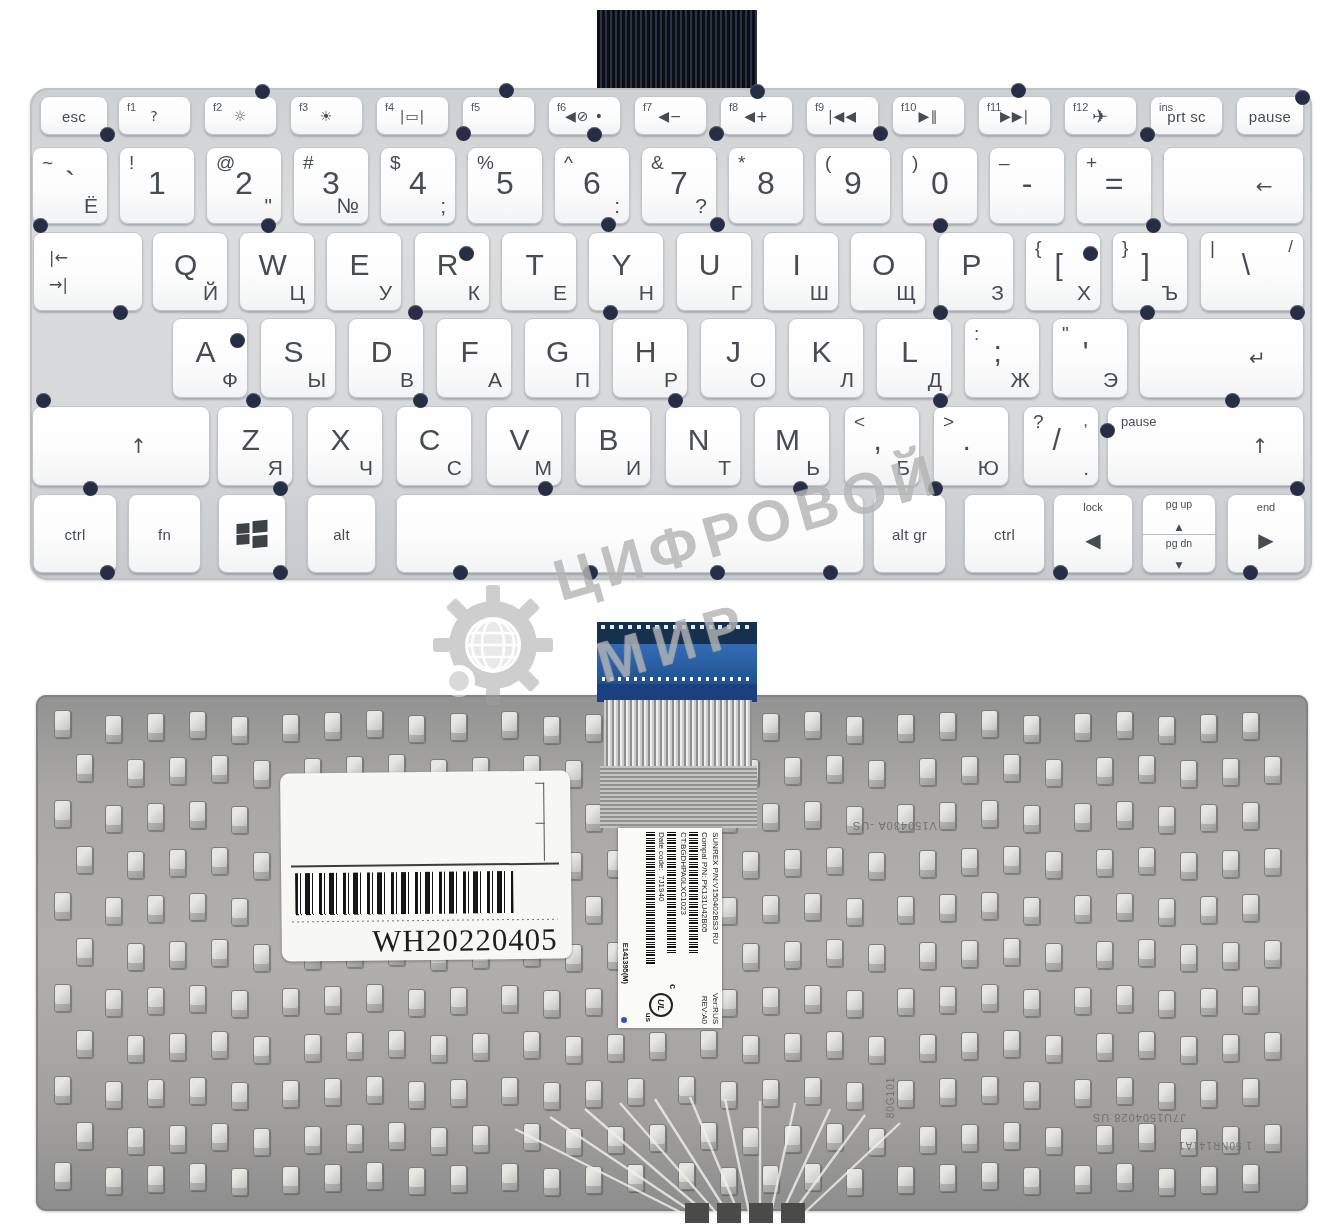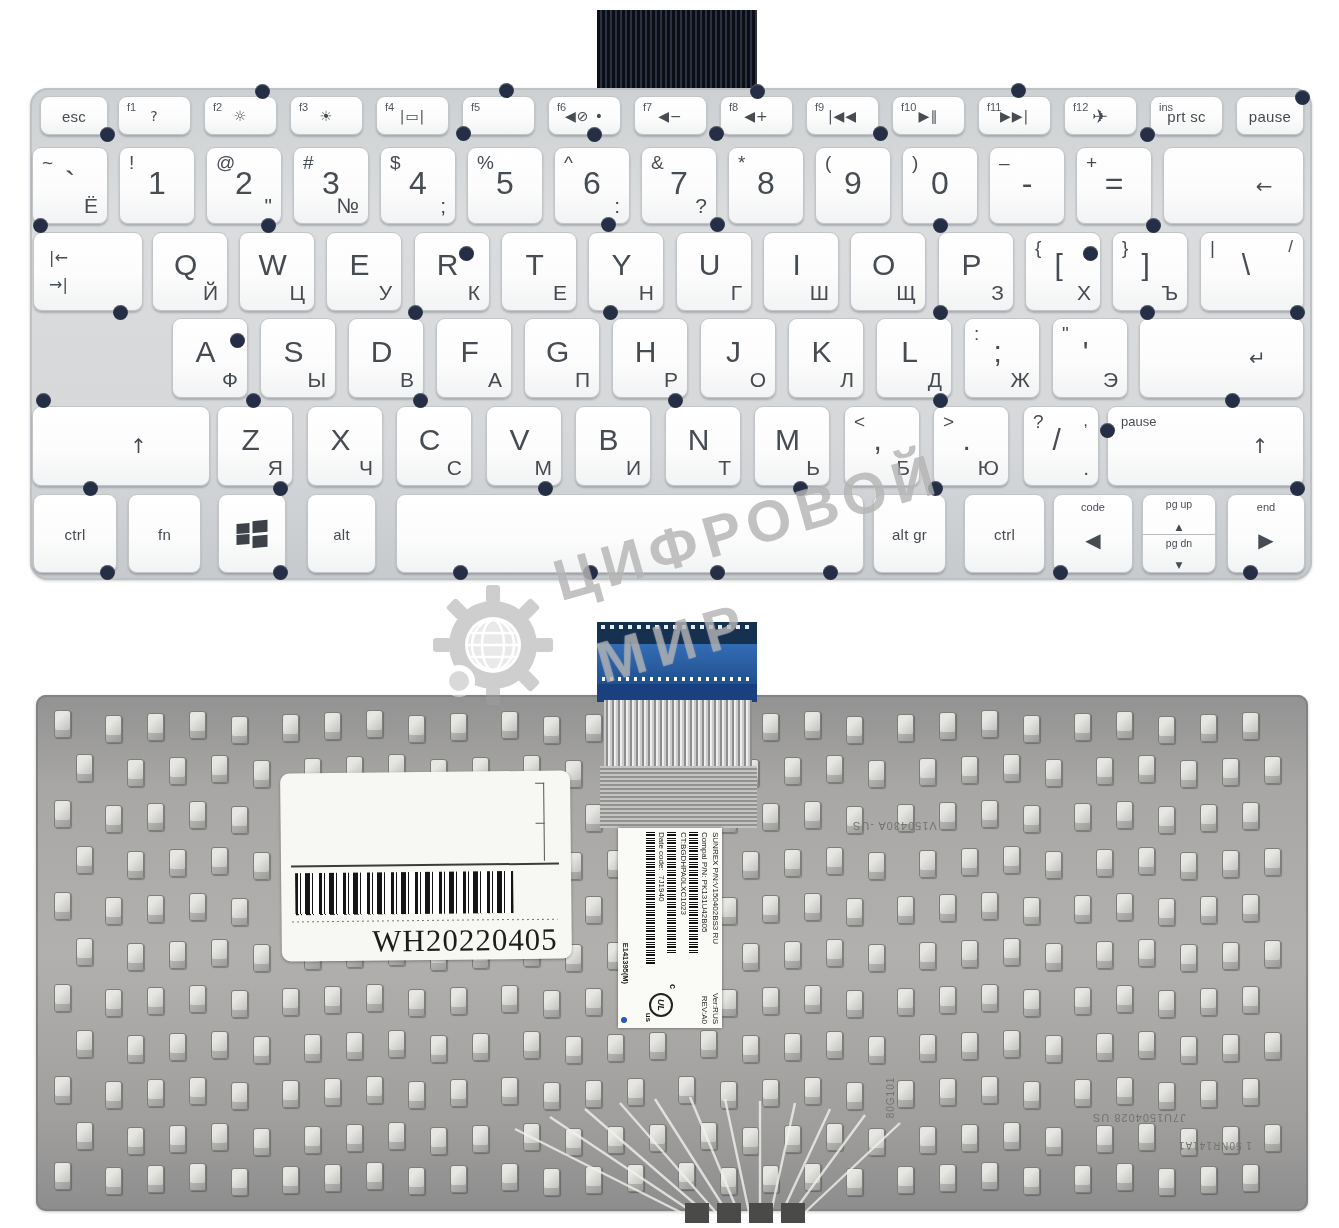--- a/index.html
+++ b/index.html
@@ -415,21 +415,21 @@
       <span class="main word">alt</span>
     </div>
     <div class="key " style="left: 366px; top: 406px; width: 466px; height: 77px;"></div>
     <div class="key " style="left: 843px; top: 406px; width: 71px; height: 77px;">
       <span class="main word">alt gr</span>
     </div>
     <div class="key " style="left: 934px; top: 406px; width: 79px; height: 77px;">
       <span class="main word">ctrl</span>
     </div>
     <div class="key " style="left: 1023px; top: 406px; width: 78px; height: 77px;">
-      <span class="small-top">code</span>
+      <span class="small-top">lock</span>
       <span class="icon icon-left">◀</span>
     </div>
     <div class="key " style="left: 1112px; top: 406px; width: 72px; height: 77px;">
       <div class="half top">
         <span class="hl">pg up</span>
         <span class="ha">▲</span>
       </div>
       <div class="half bot">
         <span class="hl">pg dn</span>
         <span class="ha">▼</span>

